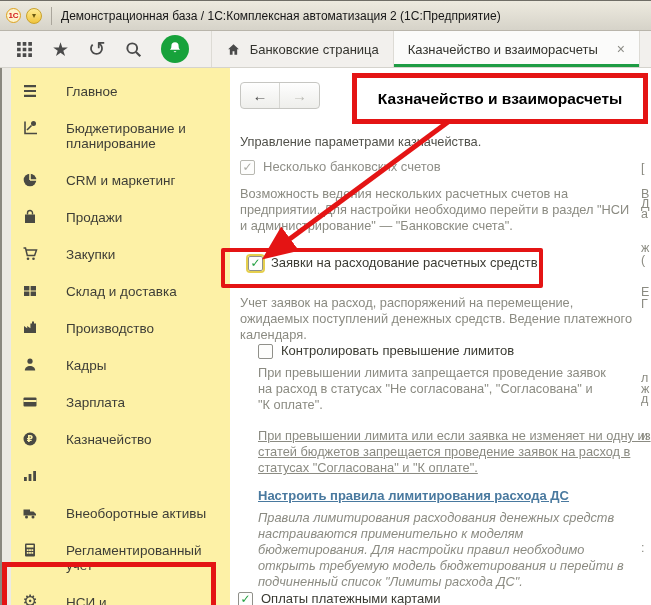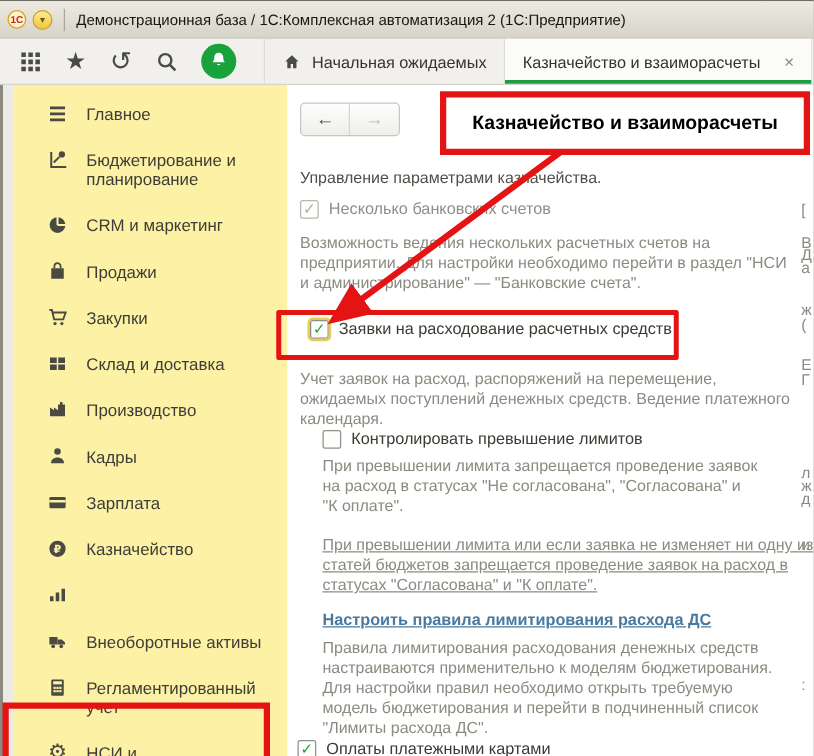--- a/index.html
+++ b/index.html
@@ -34,21 +34,21 @@
     color:#33332e;border-left:1px solid #dddbd5;cursor:pointer;position:relative;}
   .tab.home{margin-left:8px;}
   .tab.active{background:#fbfbfa;border-right:1px solid #dddbd5;}
   .tab.active::after{content:"";position:absolute;left:0;right:0;bottom:0;height:3px;background:#1e9c44;}
   .tab .close{margin-left:10px;color:#8b8b85;font-size:14px;cursor:pointer;}
   
   .sidebar{position:absolute;left:0;top:67px;width:230px;bottom:0;
     background:linear-gradient(to right,#8a887f 0 2px,#eceae4 2px 11px,#fdf1a6 11px);
     padding:15px 0 0 21px;}
   .nav{display:flex;flex-direction:column;gap:21px;}
-  .nav-item{display:flex;gap:14px;align-items:flex-start;cursor:pointer;margin-left:16px;}
+  .nav-item{display:flex;gap:27px;align-items:flex-start;cursor:pointer;}
   .nav-ic{width:18px;min-width:18px;height:16px;display:flex;align-items:center;justify-content:center;color:#4a4a43;}
   .nav-ic.glyph{font-size:17px;line-height:16px;}
   .nav-label{font-size:13.5px;line-height:15px;color:#3e3e37;padding-top:1px;}
   
   .content{position:absolute;left:230px;top:67px;right:0;bottom:0;background:#fff;}
   .blk{position:absolute;font-size:12.8px;line-height:16px;color:#8b8b82;}
   .navbtns{left:10px;top:14px;display:flex;border:1px solid #c6c6c2;border-radius:4px;
     overflow:hidden;background:linear-gradient(#fefefe,#eeeeeb);}
   .navbtn{width:39px;height:25px;display:flex;align-items:center;justify-content:center;
     font-size:15px;cursor:pointer;}
@@ -64,21 +64,21 @@
   .cb1 .cblabel{color:#8f8f88;}
   .p1{left:10px;top:118px;width:392px;}
   .cb2{left:18px;top:187px;}
   .cb2 .cbbox{outline:2px solid #e5cf4e;color:#1f9e3d;}
   .p2{left:10px;top:227px;width:402px;}
   .cb3{left:28px;top:275px;}
   .p3{left:28px;top:297px;width:350px;}
   .p4{left:28px;top:360px;width:394px;text-decoration:underline;}
   .linkrow{left:28px;top:420px;}
   .link{font-size:13px;color:#49799f;text-decoration:underline;cursor:pointer;font-weight:bold;}
-  .p5{left:28px;top:442px;width:374px;}
+  .p5{left:28px;top:442px;width:374px;font-style:italic;}
   .cb4{left:8px;top:523px;}
   .cb4 .cbbox{color:#1f9e3d;}
   .frag{position:absolute;left:641px;font-size:12.5px;color:#8b8b82;z-index:5;}
   
   .ann{position:absolute;border:5px solid #e41414;pointer-events:none;z-index:40;}
   .ann-title{left:352px;top:72px;width:296px;height:51px;background:#fff;
     display:flex;align-items:center;justify-content:center;pointer-events:none;}
   .ann-title span{font-size:15.5px;font-weight:bold;color:#000;white-space:nowrap;}
   .ann-r2{left:221px;top:247px;width:322px;height:40px;border-width:4px;border-radius:2px;}
   .ann-r3{left:2px;top:561px;width:214px;height:55px;}
@@ -115,21 +115,21 @@
         <svg width="18" height="18" viewBox="0 0 18 18">
             <path fill="#fff" d="M9 2.2a3.6 3.6 0 0 1 3.6 3.6c0 2.8.8 3.4 1.5 4H3.9c.7-.6 1.5-1.2 1.5-4A3.6 3.6 0 0 1 9 2.2z"></path>
             <path fill="#fff" d="M7.6 11.2a1.45 1.45 0 0 0 2.8 0z"></path>
           </svg>
       </span>
     </div>
     <div class="tab home">
       <svg width="15" height="15" viewBox="0 0 16 16">
           <path fill="#4a4a4a" d="M8 2.3L2.3 7.6h1.8V13.5h2.9V9.8h2V13.5h2.9V7.6h1.8z"></path>
         </svg>
-      <span>Начальная ожидаемых</span>
+      <span>Банковские страница</span>
     </div>
     <div class="tab active">
       <span>Казначейство и взаиморасчеты</span>
       <span class="close">×</span>
     </div>
   </div>
 
   <div class="sidebar">
     <div class="nav">
       <div class="nav-item">

